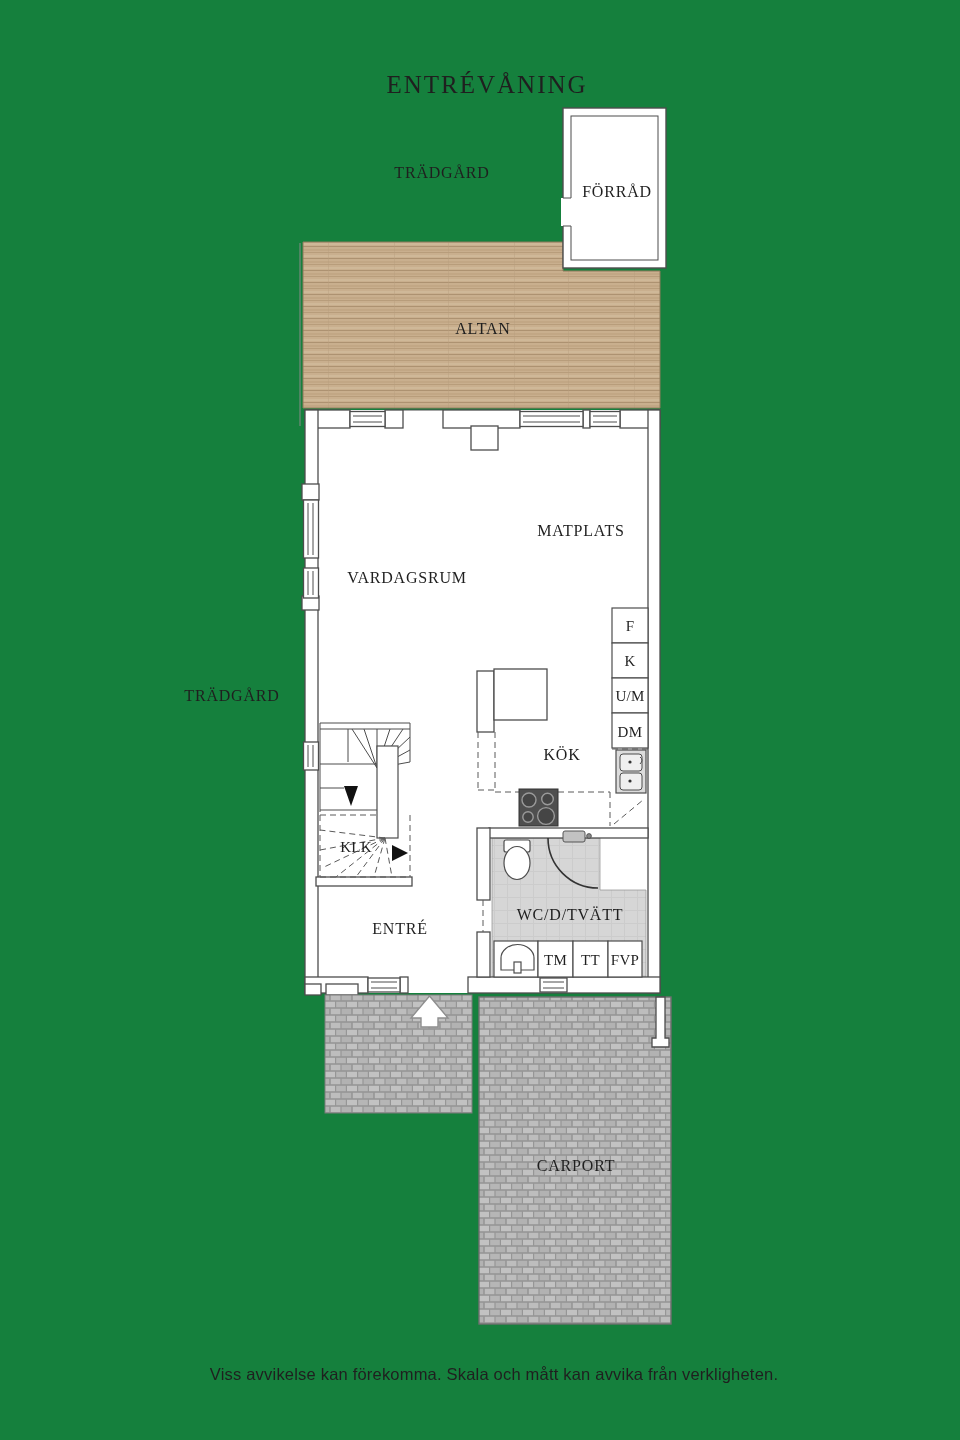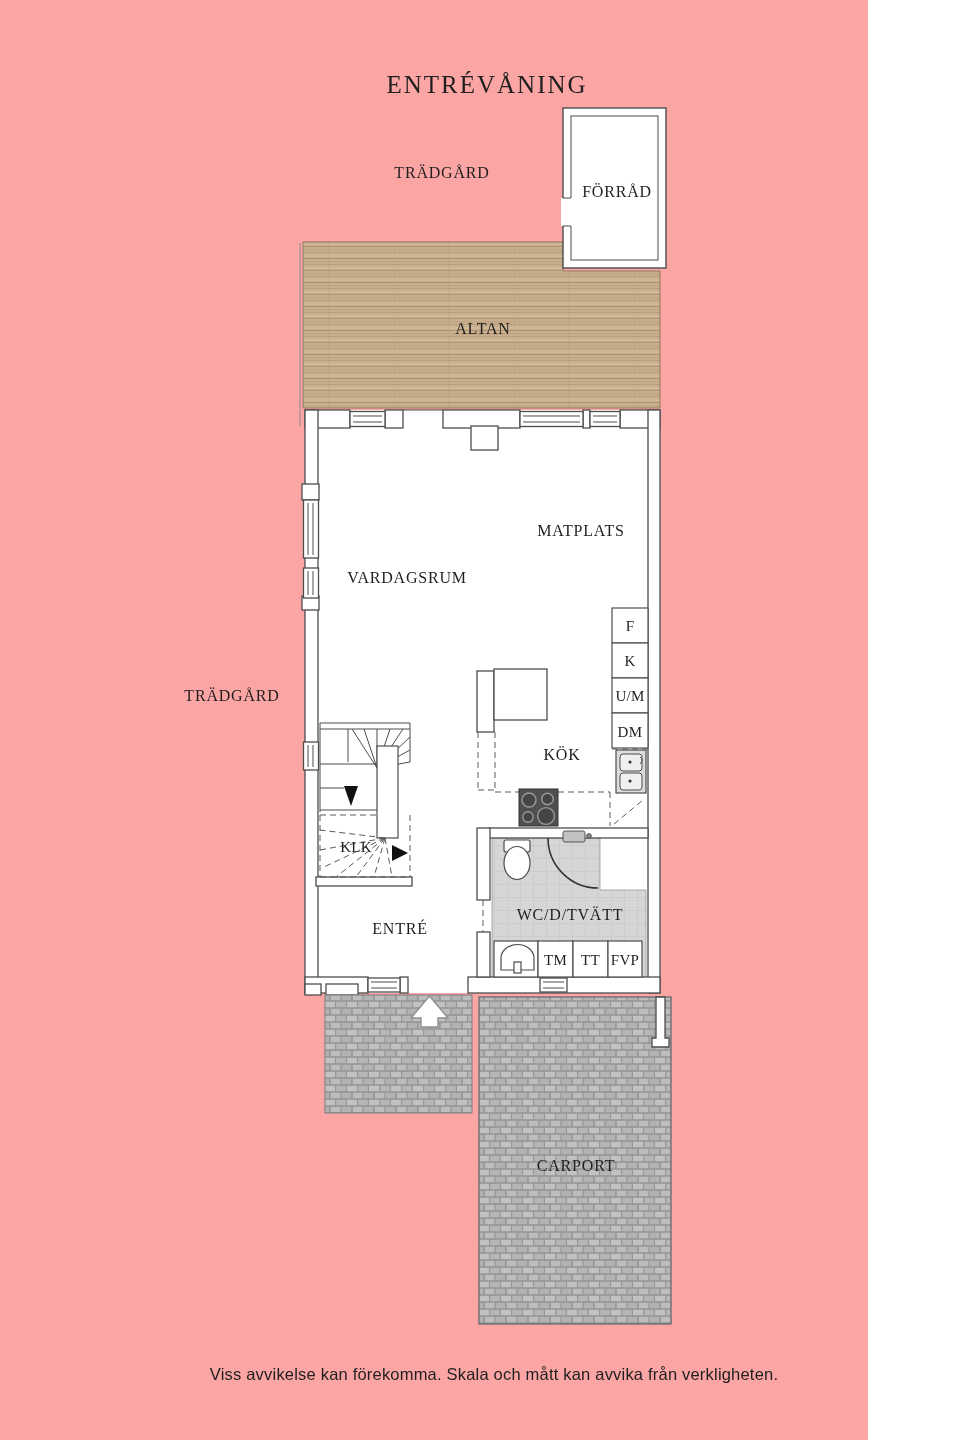--- a/index.html
+++ b/index.html
@@ -1,16 +1,16 @@
 <!DOCTYPE html>
 <html><head>
 <meta charset="utf-8">
 <style>
   html,body{margin:0;padding:0;background:#ffffff;}
-  .page{position:relative;width:868px;height:1440px;background:#fca5a5;overflow:hidden;}
+  .page{position:relative;width:960px;height:1440px;background:#15803d;overflow:hidden;}
   svg{position:absolute;left:0;top:0;}
   svg text{font-family:"Liberation Serif","DejaVu Serif",serif;fill:#1f1f1f;}
   .title-label{font-size:25px;letter-spacing:2px;}
   .room-label{font-size:16px;letter-spacing:0.8px;}
   .small-label{font-size:15px;letter-spacing:0.3px;}
   .footer-label{font-family:"Liberation Sans","DejaVu Sans",sans-serif;font-size:16.5px;letter-spacing:0.2px;}
   .wall{fill:#ffffff;stroke:#4d4d4d;stroke-width:1.3;}
   .thinline{stroke:#4d4d4d;stroke-width:1;fill:none;}
   .dash{stroke:#5a5a5a;stroke-width:1;fill:none;stroke-dasharray:6 4;}
   .fixture{fill:#ffffff;stroke:#4d4d4d;stroke-width:1.2;}

